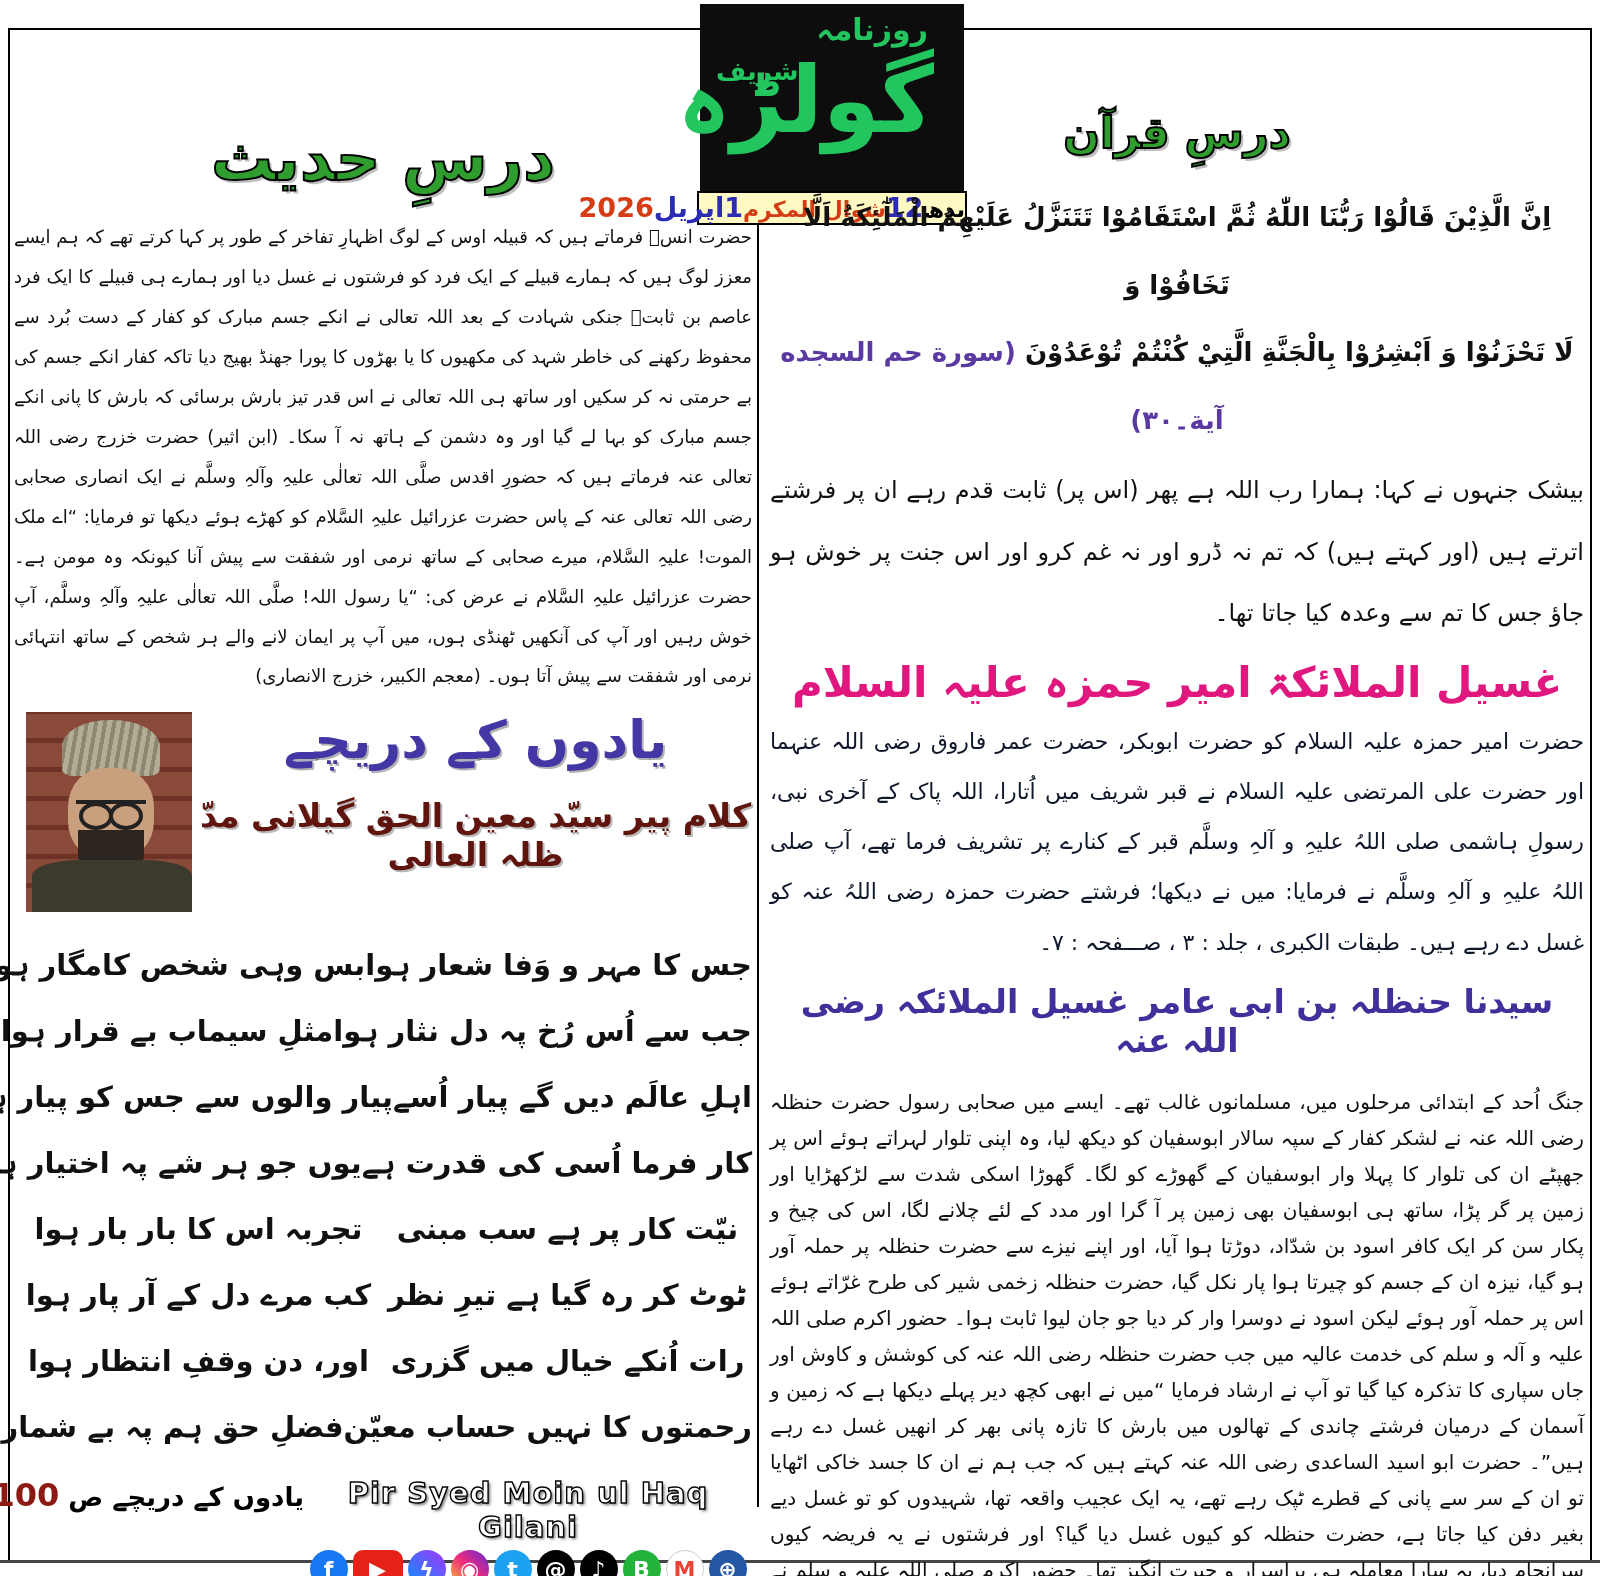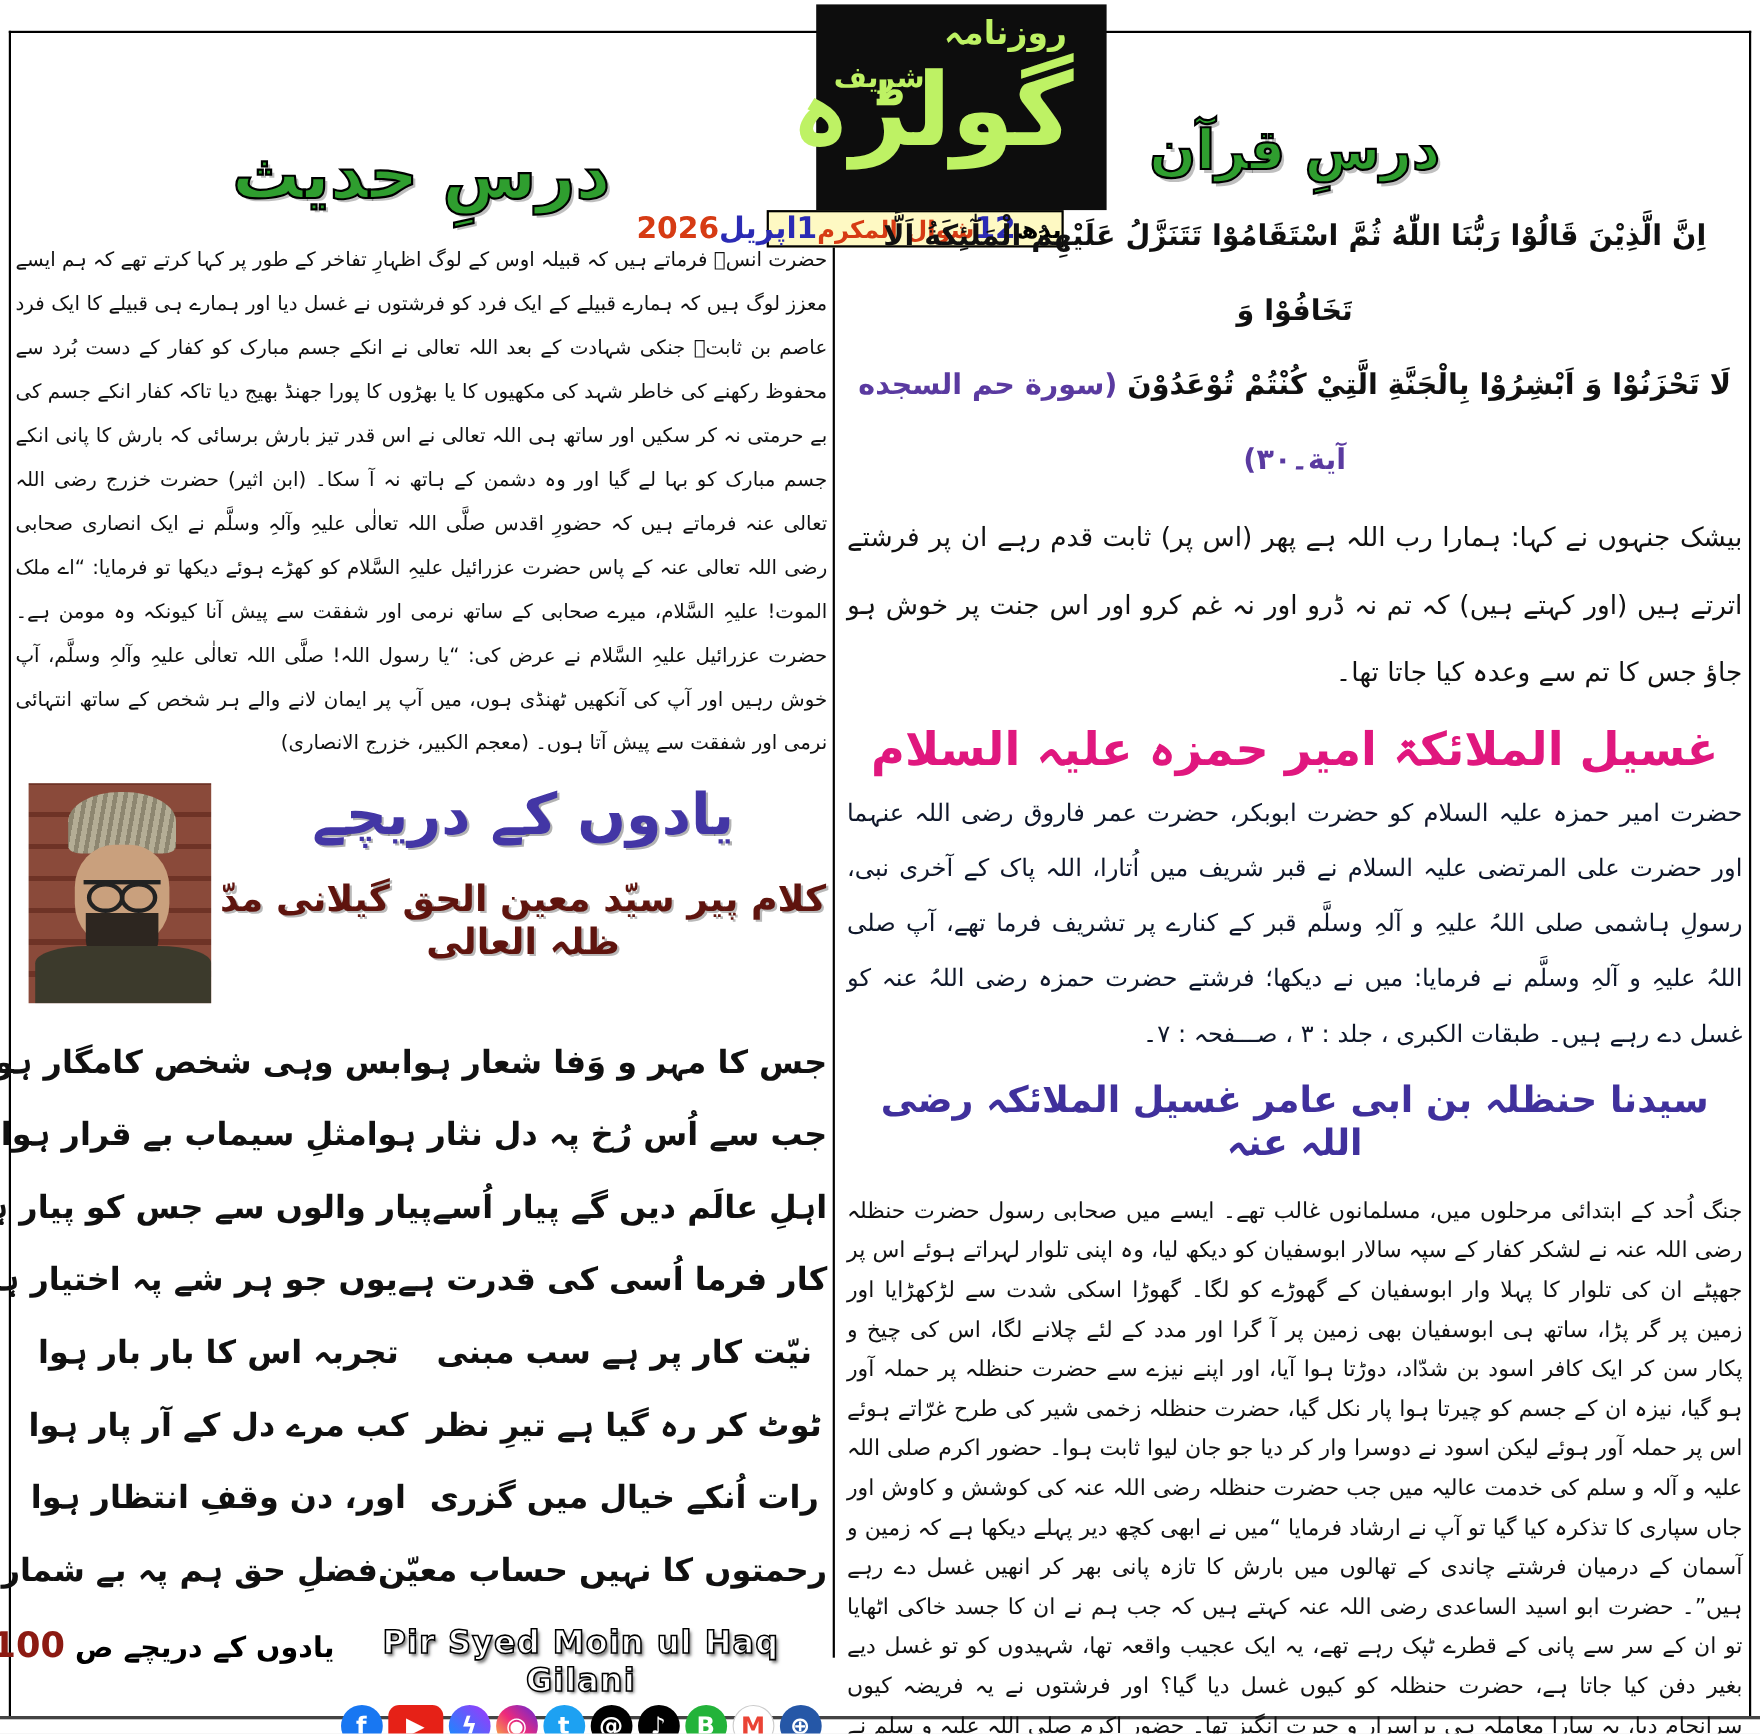--- a/index.html
+++ b/index.html
@@ -9,40 +9,40 @@
     background:#ffffff; overflow:hidden;
   }
   
   .frame-top    { position:absolute; left:8px;  top:28px;   width:1584px; border-top:2px solid #000; }
   .frame-bottom { position:absolute; left:0px;  top:1560px; width:1600px; border-top:3px solid #444; }
   .frame-left   { position:absolute; left:8px;  top:28px;   height:1532px; border-left:2px solid #000; }
   .frame-right  { position:absolute; left:1590px; top:28px; height:1532px; border-left:2px solid #000; }
   .col-divider  { position:absolute; left:757px; top:212px; height:1295px; border-left:2px solid #000; }
 
   
-  .masthead { position:absolute; left:742px; top:4px; width:264px; height:187px;
-    background:#0d0d0d; color:#bef264; direction:rtl; }
+  .masthead { position:absolute; left:700px; top:4px; width:264px; height:187px;
+    background:#0d0d0d; color:#22c55e; direction:rtl; }
   .masthead .daily { position:absolute; top:8px; right:36px; font-size:30px; font-weight:bold; }
   .masthead .title { position:absolute; top:46px; right:30px; font-size:92px; font-weight:bold; line-height:1.1; }
   .masthead .suffix { position:absolute; top:52px; left:16px; font-size:26px; font-weight:bold; }
   .date-strip { position:absolute; left:697px; top:191px; width:270px; height:34px;
     border:2px solid #000; background:#fef9c3; direction:rtl; text-align:center;
     font-weight:bold; font-size:22px; line-height:30px; white-space:nowrap; }
   .date-strip .blue { color:#2b2bb4; font-size:27px; }
   .date-strip .red  { color:#d63b14; }
   .date-strip .year { color:#d63b14; font-size:27px; }
 
   
   .green-head { color:#2f9e2f; font-weight:bold; -webkit-text-stroke:2px #000;
     text-shadow:3px 3px 0 rgba(0,0,0,.25); text-align:center; direction:rtl; }
   .urdu { direction:rtl; font-family:"DejaVu Sans", sans-serif; }
 
   
   .quran-col { position:absolute; left:770px; top:108px; width:814px; }
-  .quran-col .head { font-size:50px; margin-bottom:16px; }
+  .quran-col .head { font-size:43px; margin-bottom:26px; }
   .arabic { font-size:26px; font-weight:bold; line-height:2.6; text-align:center; direction:rtl; color:#111; }
   .arabic .citation { color:#5a3aa0; font-weight:bold; }
   .translation { font-size:24px; line-height:2.55; text-align:justify; direction:rtl; margin-top:6px; color:#111; }
   .sub-pink { color:#e0177e; font-size:42px; font-weight:bold; text-align:center; direction:rtl; margin:14px 0 10px; }
   .quran-para1 { font-size:22px; line-height:2.28; text-align:justify; direction:rtl; color:#0f172a; }
   .sub-purple { color:#40309c; font-size:33px; font-weight:bold; text-align:center; direction:rtl; margin:14px 0 24px; }
   .quran-para2 { font-size:20px; line-height:1.8; text-align:justify; direction:rtl; color:#111; }
 
   
   .hadith-col { position:absolute; left:14px; top:122px; width:738px; }

